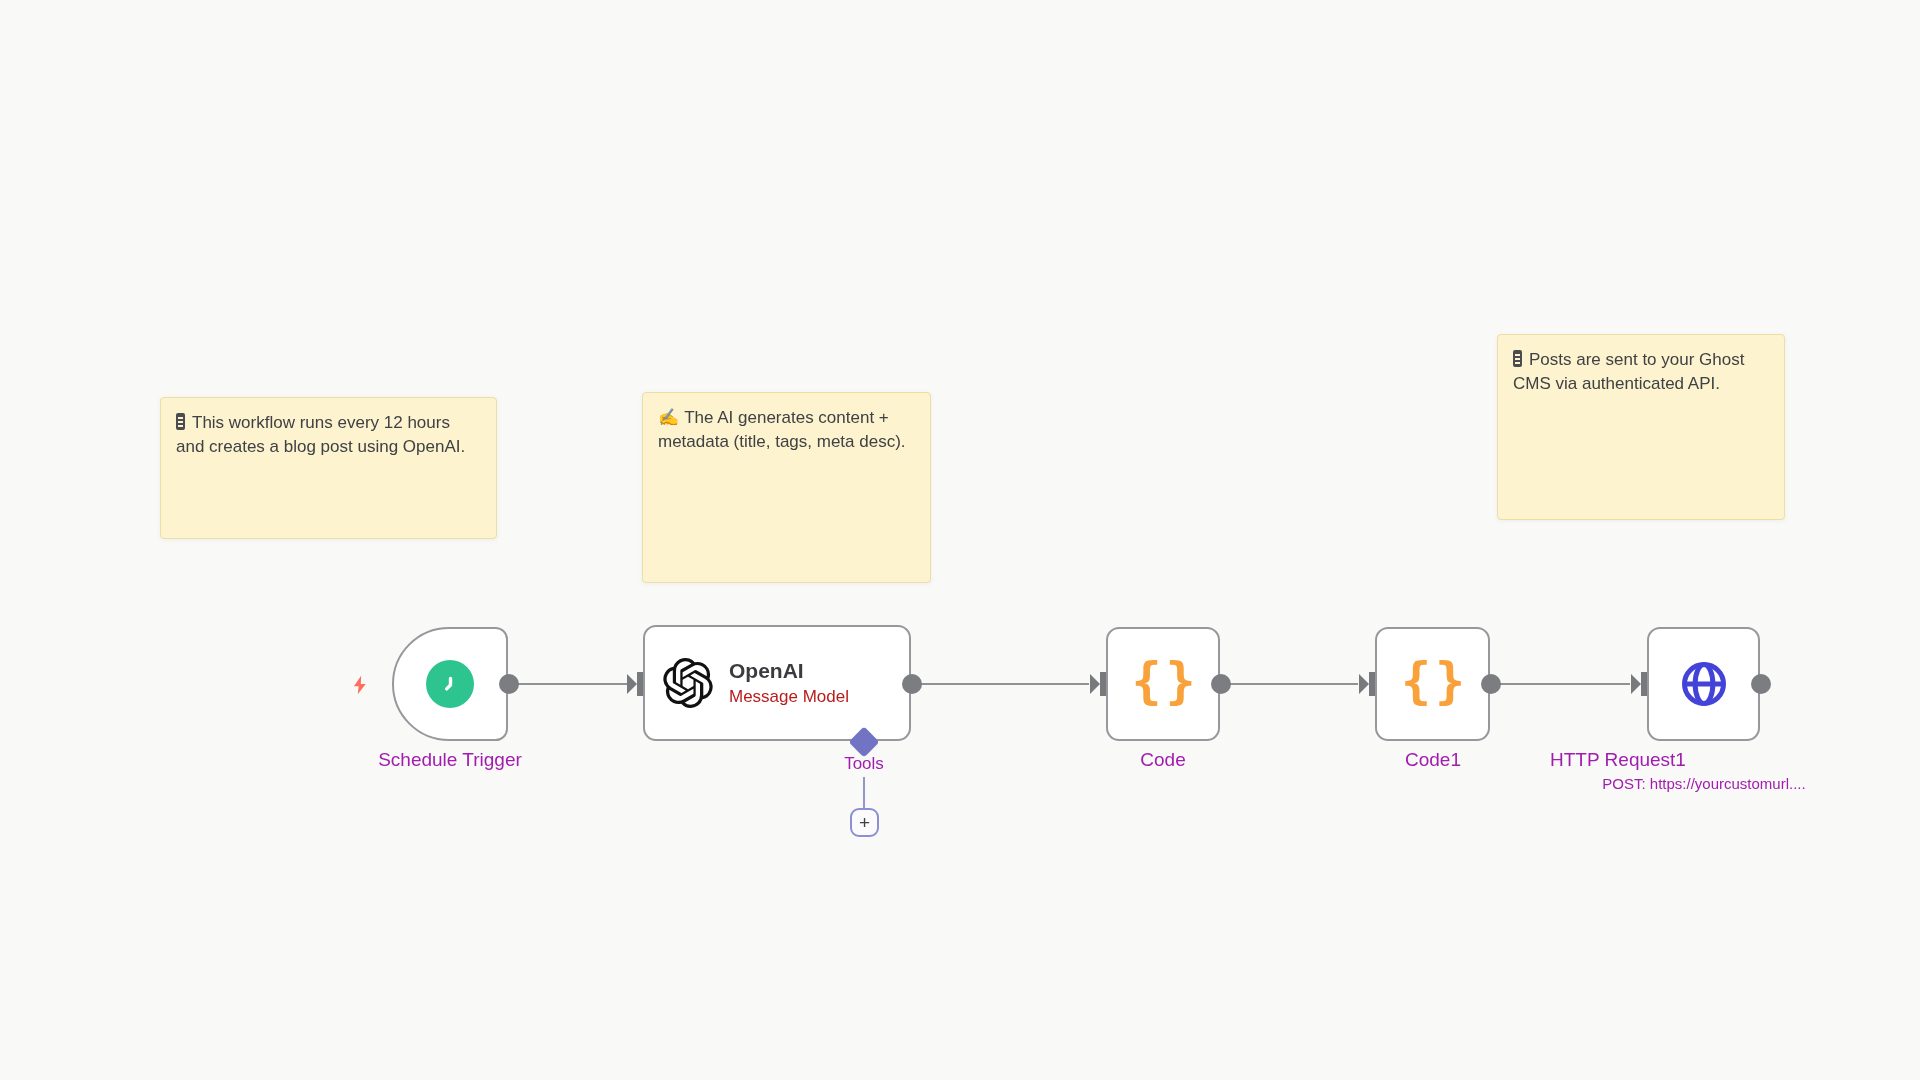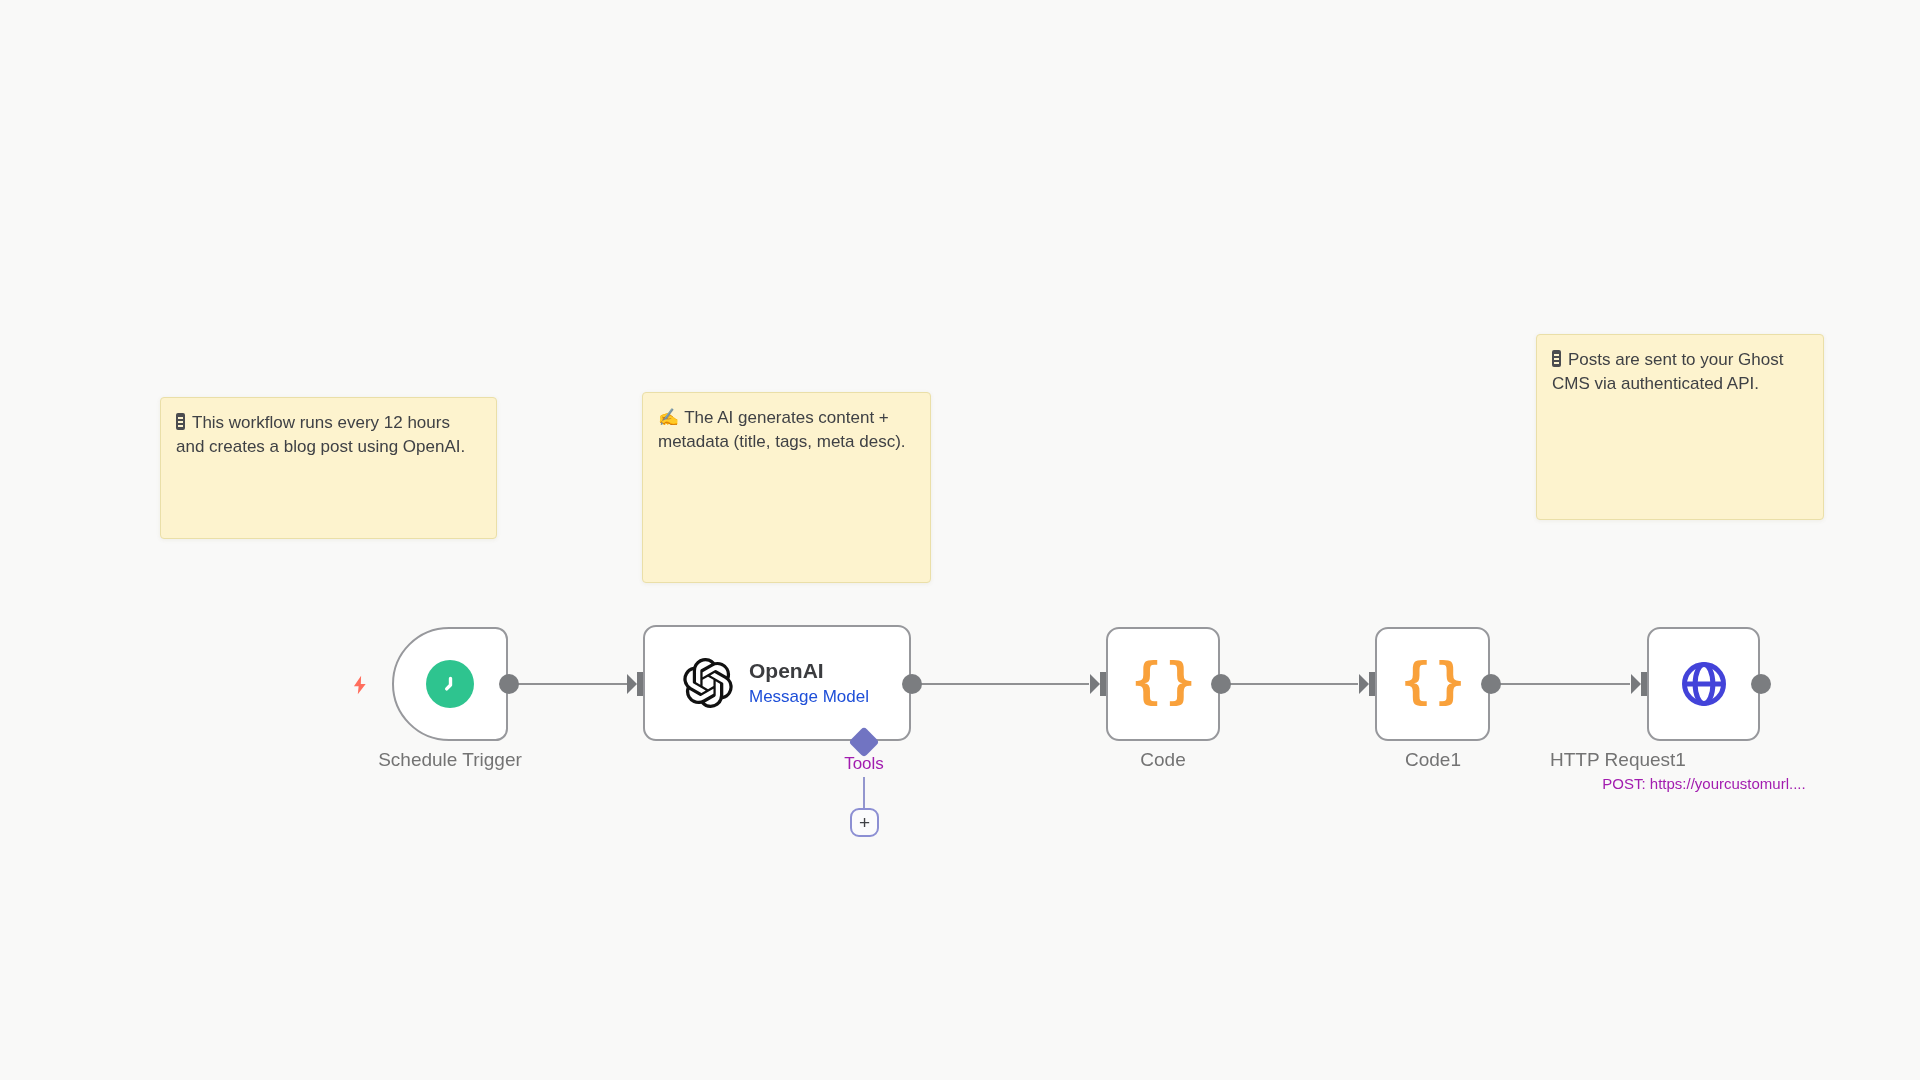--- a/index.html
+++ b/index.html
@@ -6,47 +6,47 @@
   html,body { width:1920px; height:1080px; }
   body { font-family:"Liberation Sans", sans-serif; }
   .canvas { position:relative; width:1920px; height:1080px; background:#f9f9f8; overflow:hidden; }
 
   
   .note { position:absolute; background:#FDF3CE; border:1px solid #EADFA8; border-radius:4px;
           padding:13px 15px; font-size:17px; line-height:23.5px; color:#3F4145;
           box-shadow:0 1px 4px rgba(120,100,40,0.08); }
   .note-1 { left:160px; top:397px; width:337px; height:142px; }
   .note-2 { left:642px; top:392px; width:289px; height:191px; }
-  .note-3 { left:1536px; top:334px; width:288px; height:186px; }
+  .note-3 { left:1497px; top:334px; width:288px; height:186px; }
   .tofu { display:inline-block; width:9px; height:17px; margin-right:7px; vertical-align:-2px;
           border:2px solid #4B4C4F; border-radius:2px;
           background:repeating-linear-gradient(to bottom,#4B4C4F 0 2px,#FDF3CE 2px 4px); }
   .pen-glyph { color:#4B4C4F; margin-right:5px; font-size:17px; }
 
   
   .node { position:absolute; top:627px; height:114px; background:#ffffff;
           border:2px solid #97989C; border-radius:13px;
           display:flex; align-items:center; justify-content:center; }
   .node-schedule { left:392px; width:116px; border-radius:60px 13px 13px 60px; }
   .node-openai   { left:643px; top:625px; width:268px; height:116px;
-                   justify-content:flex-start; padding-left:38px; gap:16px; }
+                   justify-content:flex-start; padding-left:18px; gap:16px; }
   .node-code     { left:1106px; width:114px; }
   .node-code1    { left:1375px; width:115px; }
   .node-http     { left:1647px; width:113px; }
 
   .clock-circle { width:48px; height:48px; border-radius:50%; background:#2EC48F;
                   display:flex; align-items:center; justify-content:center; }
   .braces { font-family:"DejaVu Sans Mono", monospace; font-size:50px; font-weight:600;
             color:#F9A13B; letter-spacing:4px; padding-left:5px; line-height:1; margin-top:-6px; }
   .openai-text { display:flex; flex-direction:column; }
   .openai-title { font-size:21px; font-weight:700; color:#3B3C3F; }
-  .openai-sub   { font-size:17px; color:#1d4ed8; margin-top:4px; }
+  .openai-sub   { font-size:17px; color:#b91c1c; margin-top:4px; }
 
   .node-label { position:absolute; top:749px; width:300px; text-align:center;
-                font-size:19px; font-weight:500; color:#737373; }
+                font-size:19px; font-weight:500; color:#a21caf; }
   .label-schedule { left:300px; } .label-code { left:1013px; }
   .label-code1 { left:1283px; } .label-http { left:1468px; }
   .node-sublabel { position:absolute; top:775px; width:300px; left:1554px; text-align:center;
                    font-size:15px; font-weight:400; color:#a21caf; }
 
   
   .wire { position:absolute; height:2px; background:#909193; top:683px; }
   .wire-1 { left:509px; width:119px; } .wire-2 { left:912px; width:177px; }
   .wire-3 { left:1221px; width:137px; } .wire-4 { left:1491px; width:139px; }
   .dot { position:absolute; top:674px; width:20px; height:20px; border-radius:50%; background:#7B7D80; }

